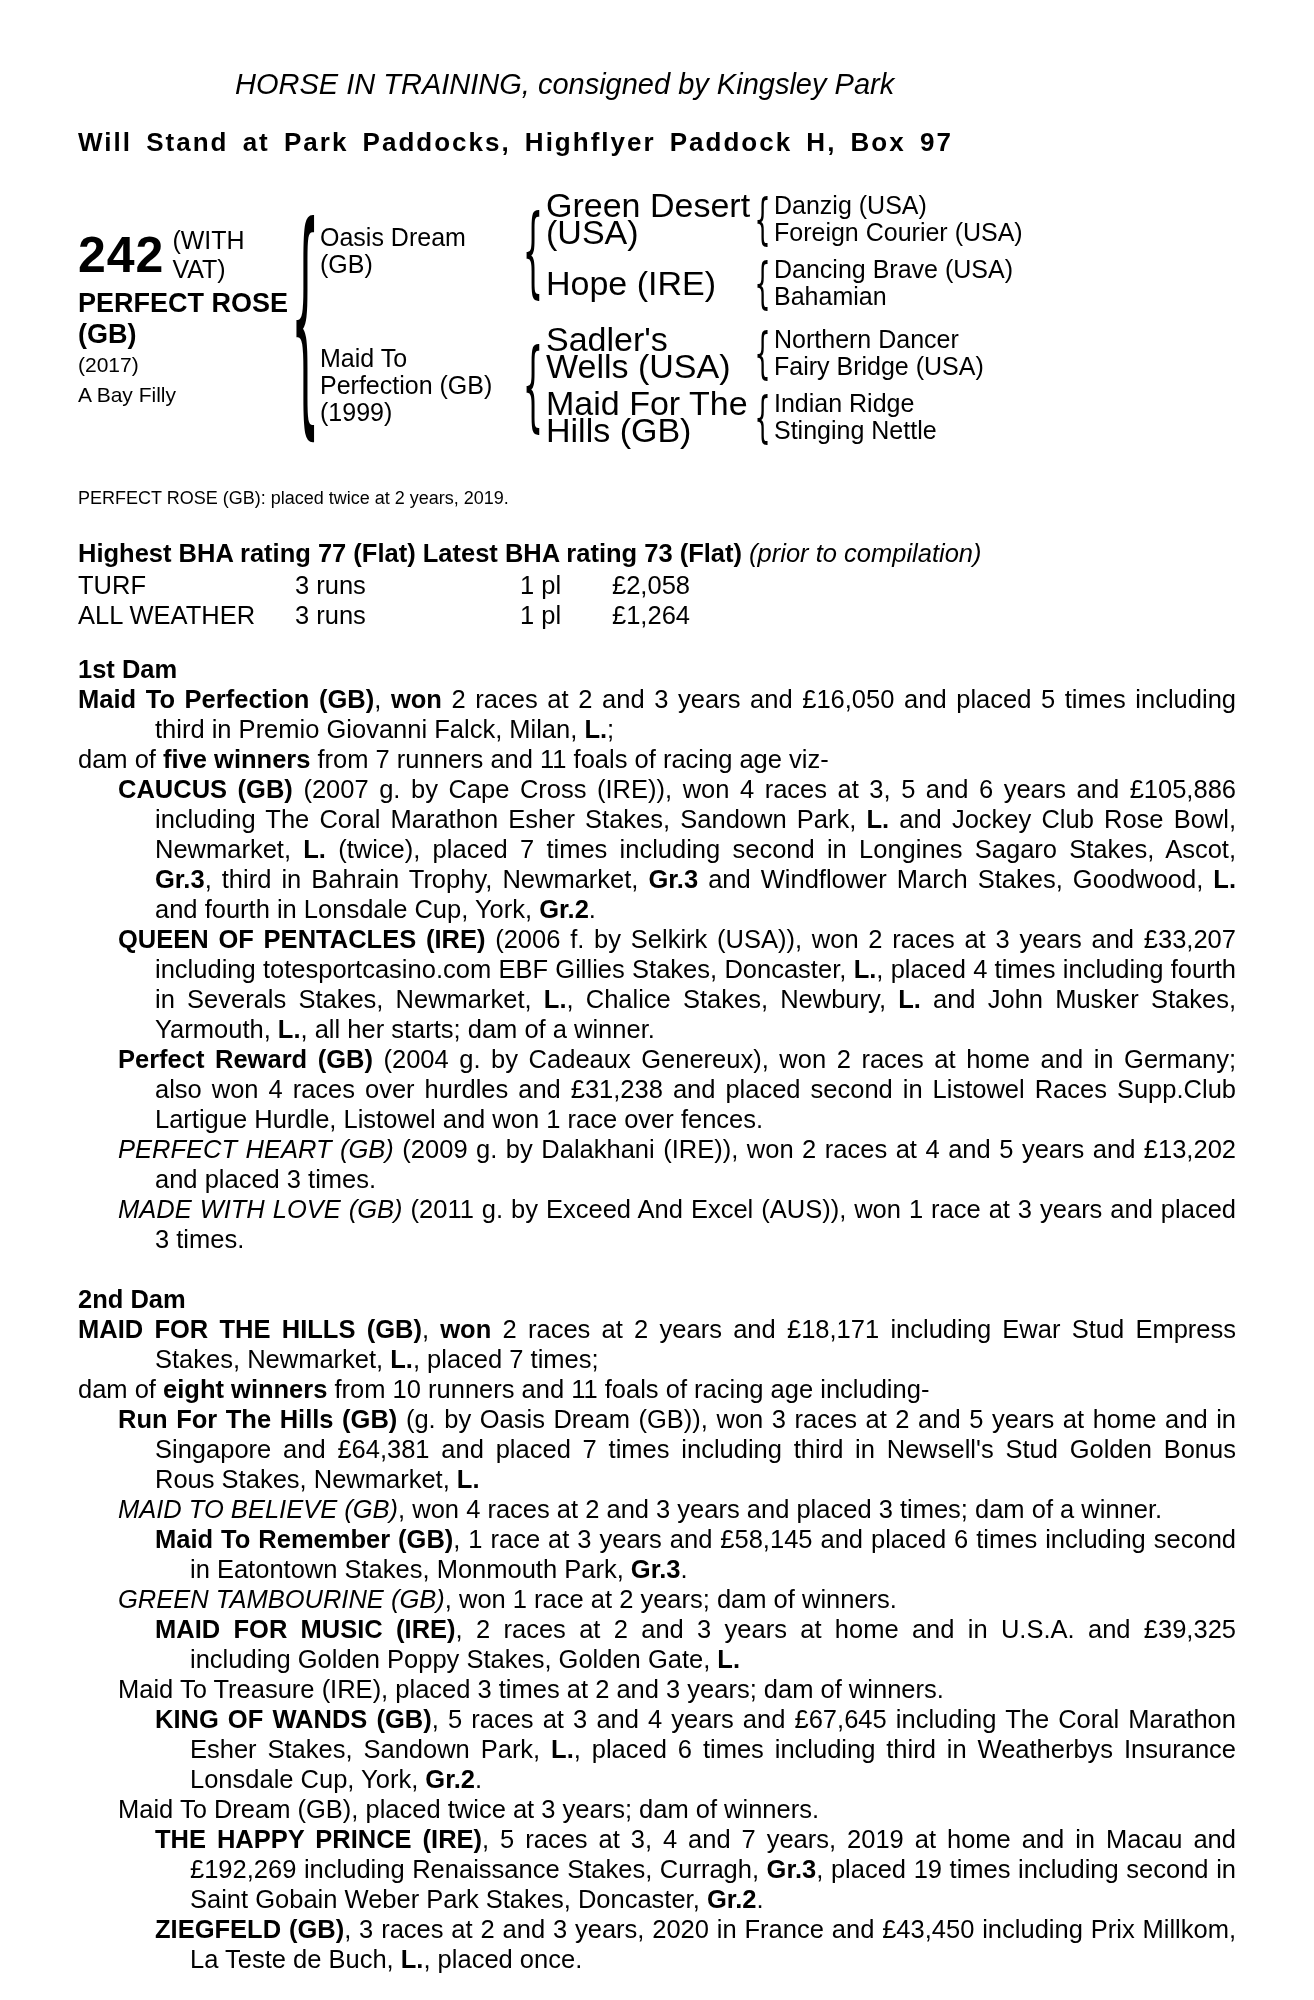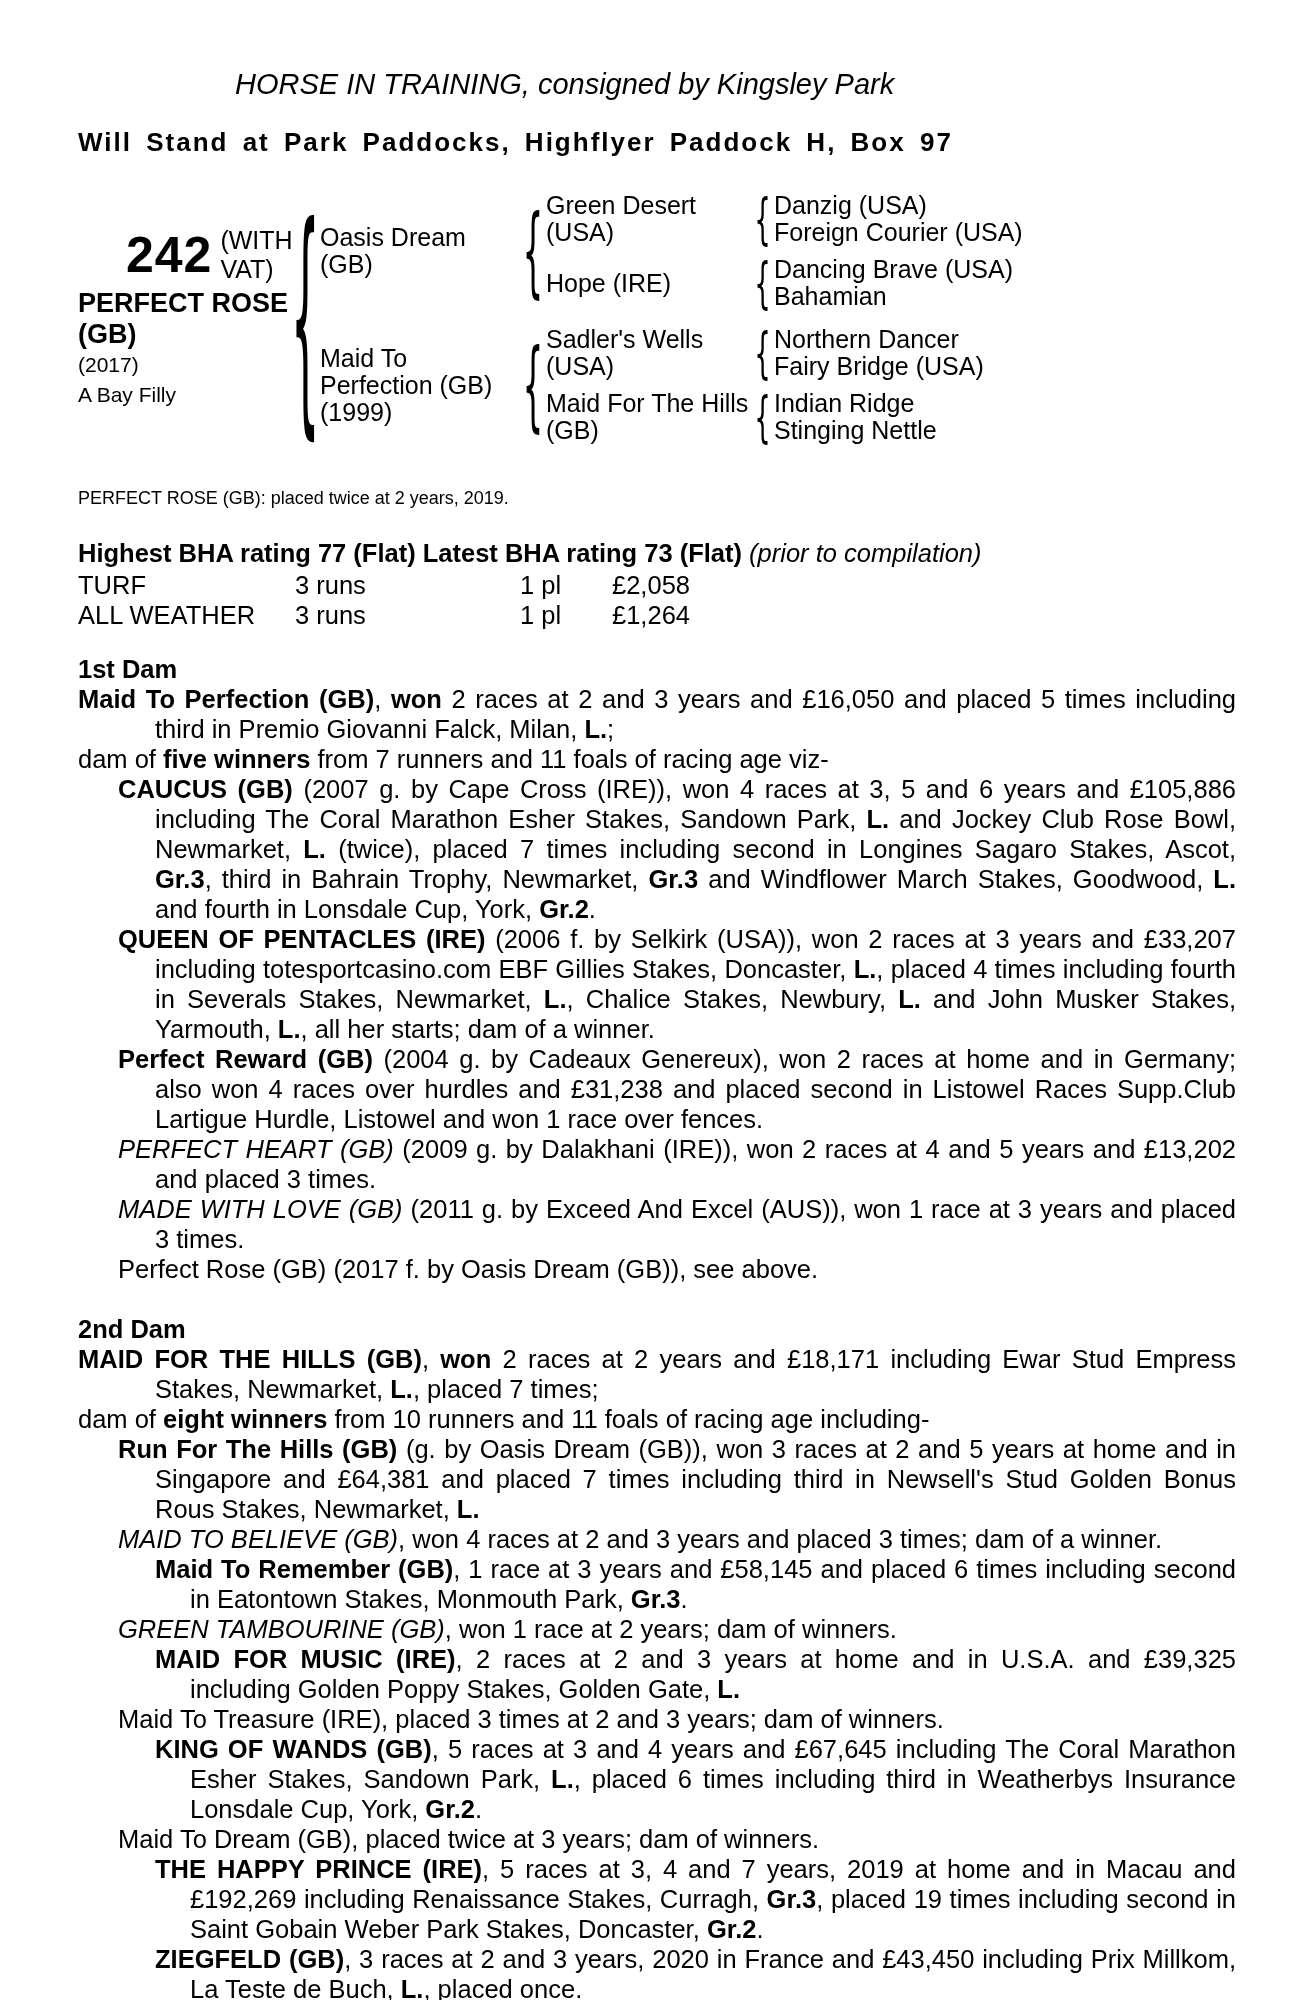--- a/index.html
+++ b/index.html
@@ -10,41 +10,41 @@
     -webkit-font-smoothing:antialiased;
   }
   .page{box-sizing:border-box;width:1314px;height:2000px;padding:58px 78px 8px 78px;overflow:hidden;}
 
   .top-title{font-style:italic;font-size:29px;margin:10px 0 0 157px;}
   .stand-line{font-weight:bold;font-size:26px;letter-spacing:2px;word-spacing:5px;margin-top:26px;}
 
   
   .ped-wrap{display:flex;align-items:center;margin-top:34px;min-height:250px;}
   .lot-info{width:212px;flex:0 0 212px;}
-  .lot-line{display:flex;align-items:center;gap:8px;margin-left:48px;}
+  .lot-line{display:flex;align-items:center;gap:8px;}
   .lot-number{font-weight:bold;font-size:50px;letter-spacing:1px;}
   .vat{font-size:25px;}
   .horse-name{font-weight:bold;font-size:27px;line-height:31px;margin-top:4px;}
   .year,.desc{font-size:21px;line-height:30px;}
 
   .brc{display:flex;align-items:center;justify-content:center;overflow:visible;}
   .brc span{display:inline-block;font-family:"DejaVu Sans",sans-serif;font-weight:400;line-height:1;}
   .brc.outer{width:30px;}
   .brc.outer span{font-size:120px;transform:scale(0.38,2.05);}
   .brc.mid{width:26px;}
   .brc.mid span{font-size:78px;transform:scale(0.42,1.25);}
   .brc.small{width:22px;}
   .brc.small span{font-size:52px;transform:scale(0.5,1.05);}
 
   .gen2col{display:flex;flex-direction:column;gap:16px;}
   .half{display:flex;align-items:center;}
   .gen2name{width:200px;flex:0 0 200px;font-size:25px;line-height:27px;}
   .gen3col{display:flex;flex-direction:column;gap:10px;}
   .g3pair{display:flex;align-items:center;}
-  .gen3name{width:206px;flex:0 0 206px;font-size:25px;line-height:27px;}
+  .gen3name{width:206px;flex:0 0 206px;font-size:34px;line-height:27px;}
   .gen4col{font-size:25px;line-height:27px;white-space:nowrap;}
 
   
   .rr-summary{font-size:18px;margin-top:44px;}
   .rr-rating{font-size:25.5px;margin-top:30px;}
   .rr-rating .b{font-weight:bold;}
   .rr-rating .i{font-style:italic;}
   .rr-table{margin-top:2px;}
   .rr-row{display:grid;grid-template-columns:217px 225px 92px auto;font-size:25.5px;line-height:30px;}
 
@@ -172,21 +172,20 @@
 
   <div class="dams">
       <p class="dam-head first">1st Dam</p>
       <p class="para hang0"><span class="s-b">Maid To Perfection (GB)</span><span class="s-n">, </span><span class="s-b">won</span><span class="s-n"> 2 races at 2 and 3 years and £16,050 and placed 5 times including third in Premio Giovanni Falck, Milan, </span><span class="s-b">L.</span><span class="s-n">;</span></p>
       <p class="para hang0"><span class="s-n">dam of </span><span class="s-b">five winners</span><span class="s-n"> from 7 runners and 11 foals of racing age viz-</span></p>
       <p class="para hang1"><span class="s-b">CAUCUS (GB)</span><span class="s-n"> (2007 g. by Cape Cross (IRE)), won 4 races at 3, 5 and 6 years and £105,886 including The Coral Marathon Esher Stakes, Sandown Park, </span><span class="s-b">L.</span><span class="s-n"> and Jockey Club Rose Bowl, Newmarket, </span><span class="s-b">L.</span><span class="s-n"> (twice), placed 7 times including second in Longines Sagaro Stakes, Ascot, </span><span class="s-b">Gr.3</span><span class="s-n">, third in Bahrain Trophy, Newmarket, </span><span class="s-b">Gr.3</span><span class="s-n"> and Windflower March Stakes, Goodwood, </span><span class="s-b">L.</span><span class="s-n"> and fourth in Lonsdale Cup, York, </span><span class="s-b">Gr.2</span><span class="s-n">.</span></p>
       <p class="para hang1"><span class="s-b">QUEEN OF PENTACLES (IRE)</span><span class="s-n"> (2006 f. by Selkirk (USA)), won 2 races at 3 years and £33,207 including totesportcasino.com EBF Gillies Stakes, Doncaster, </span><span class="s-b">L.</span><span class="s-n">, placed 4 times including fourth in Severals Stakes, Newmarket, </span><span class="s-b">L.</span><span class="s-n">, Chalice Stakes, Newbury, </span><span class="s-b">L.</span><span class="s-n"> and John Musker Stakes, Yarmouth, </span><span class="s-b">L.</span><span class="s-n">, all her starts; dam of a winner.</span></p>
       <p class="para hang1"><span class="s-bi">Perfect Reward (GB)</span><span class="s-n"> (2004 g. by Cadeaux Genereux), won 2 races at home and in Germany; also won 4 races over hurdles and £31,238 and placed second in Listowel Races Supp.Club Lartigue Hurdle, Listowel and won 1 race over fences.</span></p>
       <p class="para hang1"><span class="s-i">PERFECT HEART (GB)</span><span class="s-n"> (2009 g. by Dalakhani (IRE)), won 2 races at 4 and 5 years and £13,202 and placed 3 times.</span></p>
       <p class="para hang1"><span class="s-i">MADE WITH LOVE (GB)</span><span class="s-n"> (2011 g. by Exceed And Excel (AUS)), won 1 race at 3 years and placed 3 times.</span></p>
-      <p class="para hang1"><span class="s-n">Perfect Rose (GB) (2017 f. by Oasis Dream (GB)), see above.</span></p>
       <p class="dam-head">2nd Dam</p>
       <p class="para hang0"><span class="s-b">MAID FOR THE HILLS (GB)</span><span class="s-n">, </span><span class="s-b">won</span><span class="s-n"> 2 races at 2 years and £18,171 including Ewar Stud Empress Stakes, Newmarket, </span><span class="s-b">L.</span><span class="s-n">, placed 7 times;</span></p>
       <p class="para hang0"><span class="s-n">dam of </span><span class="s-b">eight winners</span><span class="s-n"> from 10 runners and 11 foals of racing age including-</span></p>
       <p class="para hang1"><span class="s-b">Run For The Hills (GB)</span><span class="s-n"> (g. by Oasis Dream (GB)), won 3 races at 2 and 5 years at home and in Singapore and £64,381 and placed 7 times including third in Newsell's Stud Golden Bonus Rous Stakes, Newmarket, </span><span class="s-b">L.</span></p>
       <p class="para hang1"><span class="s-i">MAID TO BELIEVE (GB)</span><span class="s-n">, won 4 races at 2 and 3 years and placed 3 times; dam of a winner.</span></p>
       <p class="para hang2"><span class="s-b">Maid To Remember (GB)</span><span class="s-n">, 1 race at 3 years and £58,145 and placed 6 times including second in Eatontown Stakes, Monmouth Park, </span><span class="s-b">Gr.3</span><span class="s-n">.</span></p>
       <p class="para hang1"><span class="s-i">GREEN TAMBOURINE (GB)</span><span class="s-n">, won 1 race at 2 years; dam of winners.</span></p>
       <p class="para hang2"><span class="s-b">MAID FOR MUSIC (IRE)</span><span class="s-n">, 2 races at 2 and 3 years at home and in U.S.A. and £39,325 including Golden Poppy Stakes, Golden Gate, </span><span class="s-b">L.</span></p>
       <p class="para hang1"><span class="s-n">Maid To Treasure (IRE), placed 3 times at 2 and 3 years; dam of winners.</span></p>
       <p class="para hang2"><span class="s-b">KING OF WANDS (GB)</span><span class="s-n">, 5 races at 3 and 4 years and £67,645 including The Coral Marathon Esher Stakes, Sandown Park, </span><span class="s-b">L.</span><span class="s-n">, placed 6 times including third in Weatherbys Insurance Lonsdale Cup, York, </span><span class="s-b">Gr.2</span><span class="s-n">.</span></p>

